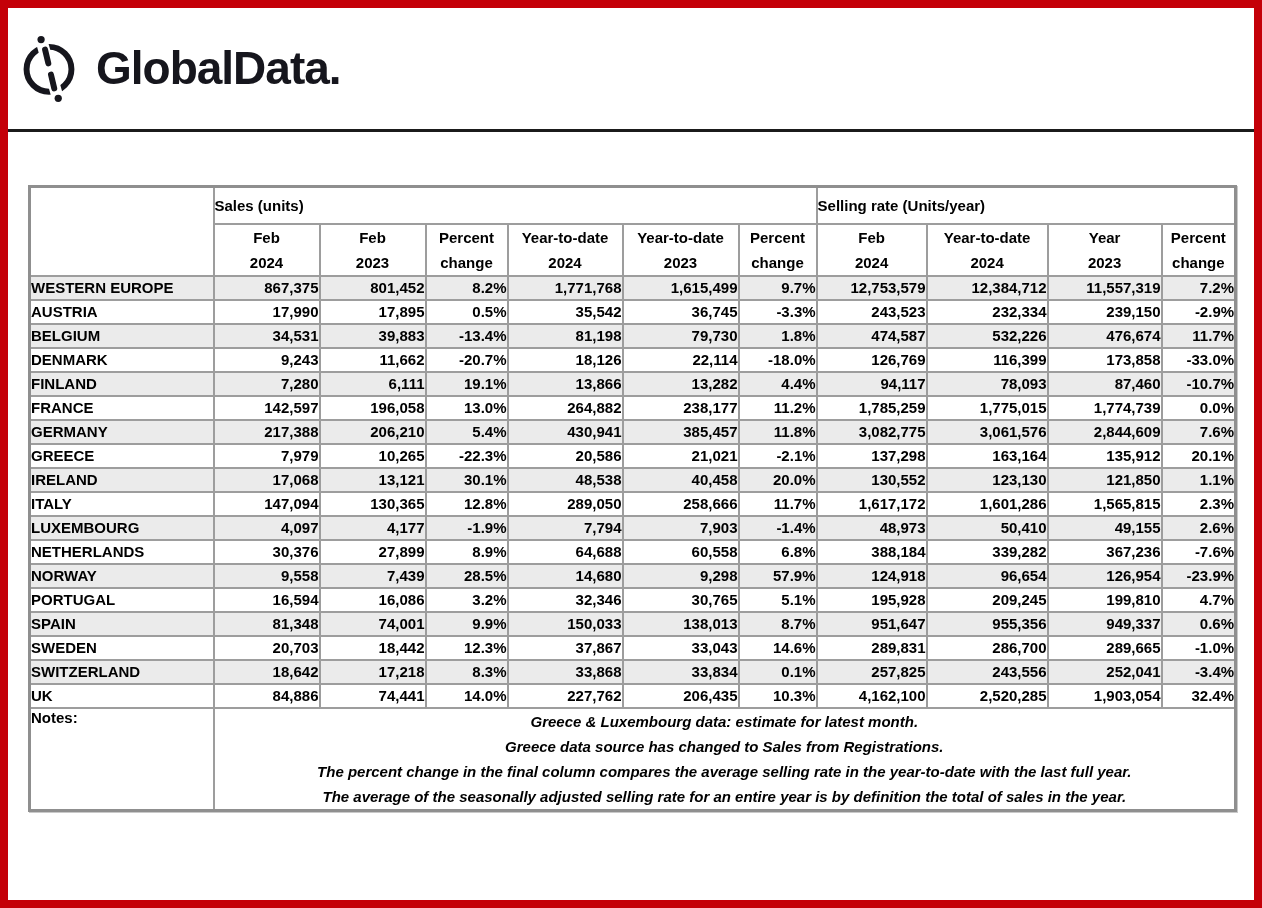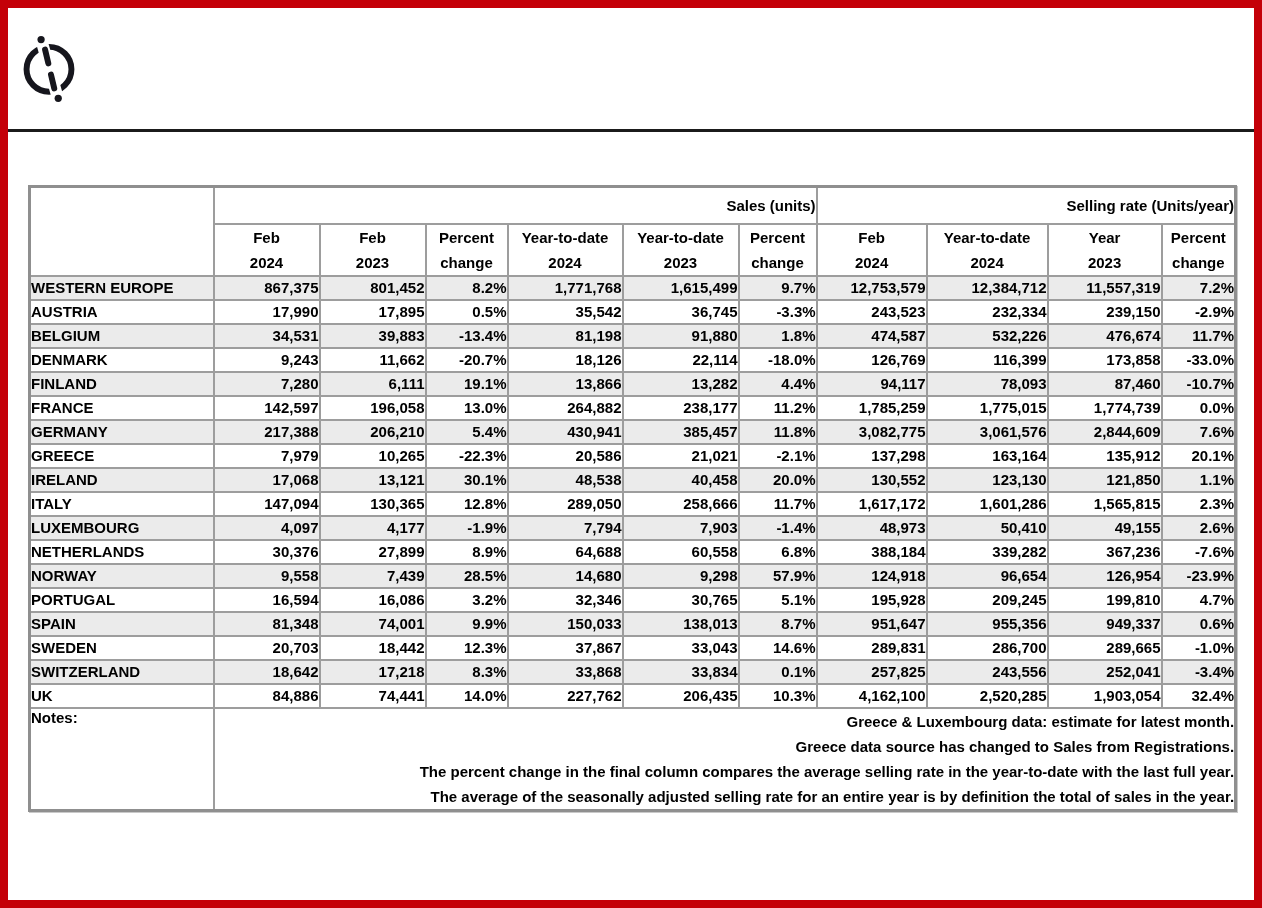--- a/index.html
+++ b/index.html
@@ -55,47 +55,48 @@
     color: #000000;
   }
   .data-table th, .data-table td {
     border: 2px solid #9d9d9d;
     padding: 0;
     overflow: hidden;
     white-space: nowrap;
   }
   .data-table { border: 3px solid #8f8f8f; box-shadow: 1px 1px 0 #c9c9c9; }
 
-  .group-header { height: 37px; text-align: right; vertical-align: middle; font-weight: bold; }
+  .group-header { height: 37px; text-align: left; vertical-align: middle; font-weight: bold; }
   .col-header   { height: 44px; text-align: center; vertical-align: middle; line-height: 25px; font-weight: bold; background: #ffffff; }
   .corner-cell  { background: #ffffff; }
 
   .region-cell { text-align: left;  padding-left: 5px;  height: 24px; vertical-align: middle; }
   .num-cell    { text-align: right; padding-right: 7px; height: 24px; vertical-align: middle; }
   tr.shaded td { background: #ebebeb; }
   tr.plain  td { background: #ffffff; }
 
   .notes-label-cell { vertical-align: top; text-align: left; padding: 2px 0 0 5px; height: 100px; }
-  .notes-cell { vertical-align: top; text-align: right; padding: 2px 0 0 7px; }
+  .notes-cell { vertical-align: top; text-align: center; padding: 2px 0 0 7px; font-style: italic; }
   .note-line { line-height: 25px; white-space: nowrap; }
 </style>
 </head>
 <body>
 
 <div class="frame">
 
   <div class="logo-row">
     <svg class="logo-icon" viewBox="0 0 100 100" aria-hidden="true">
       <circle cx="50" cy="52" r="34" fill="none" stroke="#16161d" stroke-width="9"></circle>
       <line x1="39" y1="10" x2="63" y2="94" stroke="#ffffff" stroke-width="18"></line>
       <line x1="44" y1="22" x2="49" y2="43" stroke="#16161d" stroke-width="9" stroke-linecap="round"></line>
       <line x1="53" y1="60" x2="58" y2="81" stroke="#16161d" stroke-width="9" stroke-linecap="round"></line>
       <circle cx="38" cy="7" r="5.5" fill="#16161d"></circle>
       <circle cx="64" cy="96" r="5.5" fill="#16161d"></circle>
     </svg>
+    <span class="brand">GlobalData.</span>
   </div>
 
   <div class="black-rule"></div>
 
   <table class="data-table">
     <colgroup>
       <col style="width:184px">
         <col style="width:106px">
         <col style="width:106px">
       <col style="width:82px">
@@ -182,21 +183,21 @@
           <td class="num-cell">232,334</td>
           <td class="num-cell">239,150</td>
           <td class="num-cell">-2.9%</td>
         </tr>
         <tr class="shaded">
           <td class="region-cell">BELGIUM</td>
           <td class="num-cell">34,531</td>
           <td class="num-cell">39,883</td>
           <td class="num-cell">-13.4%</td>
           <td class="num-cell">81,198</td>
-          <td class="num-cell">91,880</td>
+          <td class="num-cell">79,730</td>
           <td class="num-cell">1.8%</td>
           <td class="num-cell">474,587</td>
           <td class="num-cell">532,226</td>
           <td class="num-cell">476,674</td>
           <td class="num-cell">11.7%</td>
         </tr>
         <tr class="plain">
           <td class="region-cell">DENMARK</td>
           <td class="num-cell">9,243</td>
           <td class="num-cell">11,662</td>

